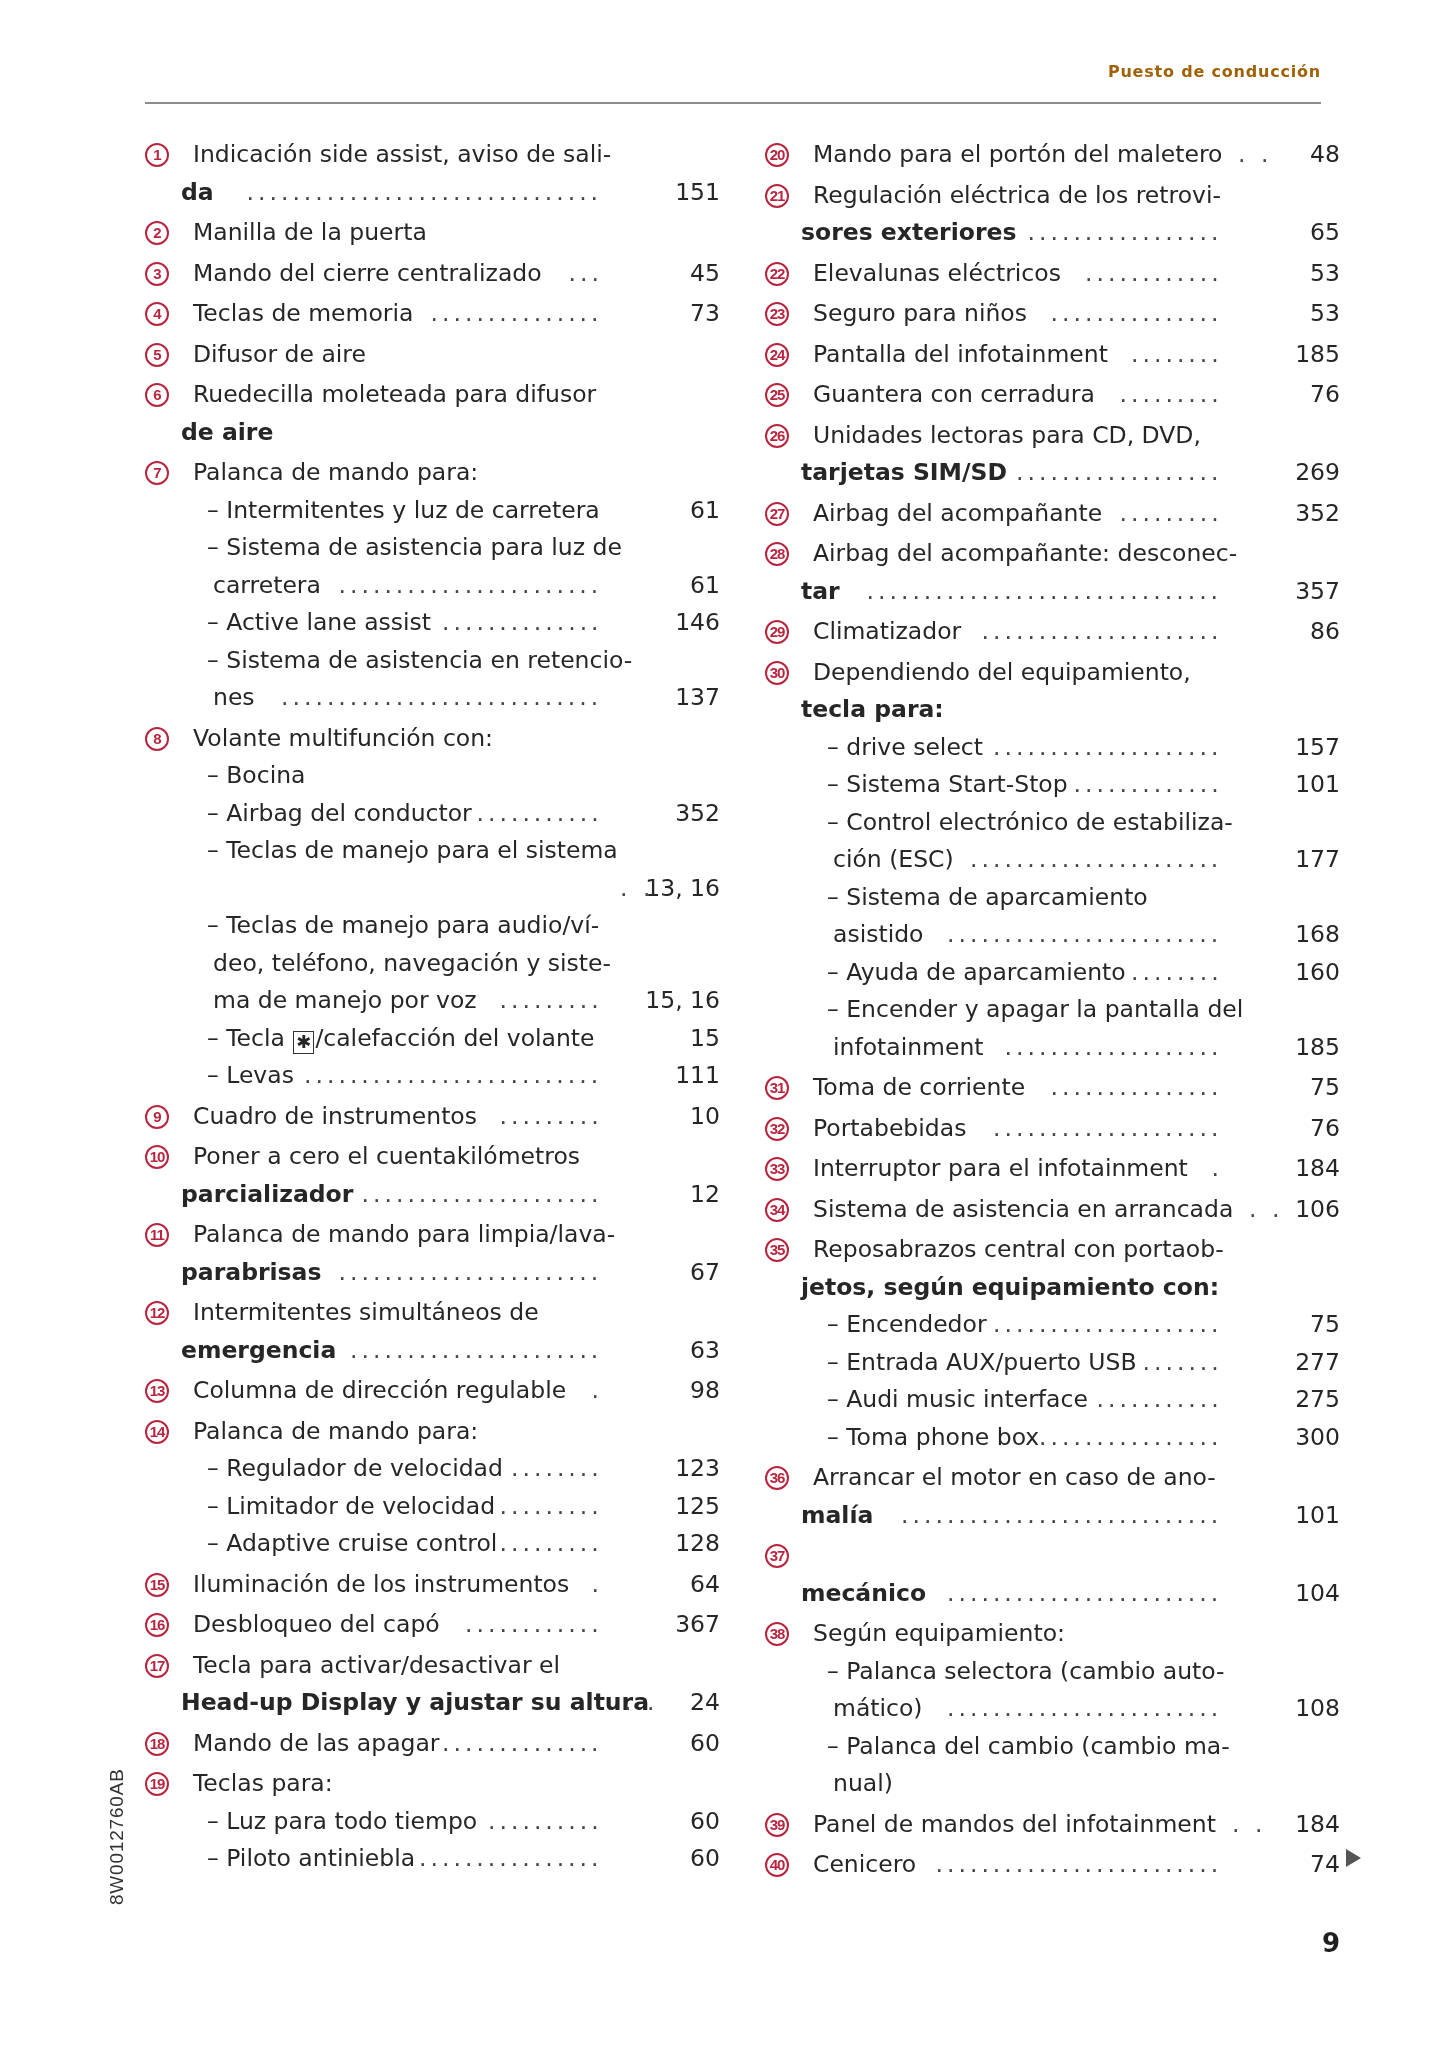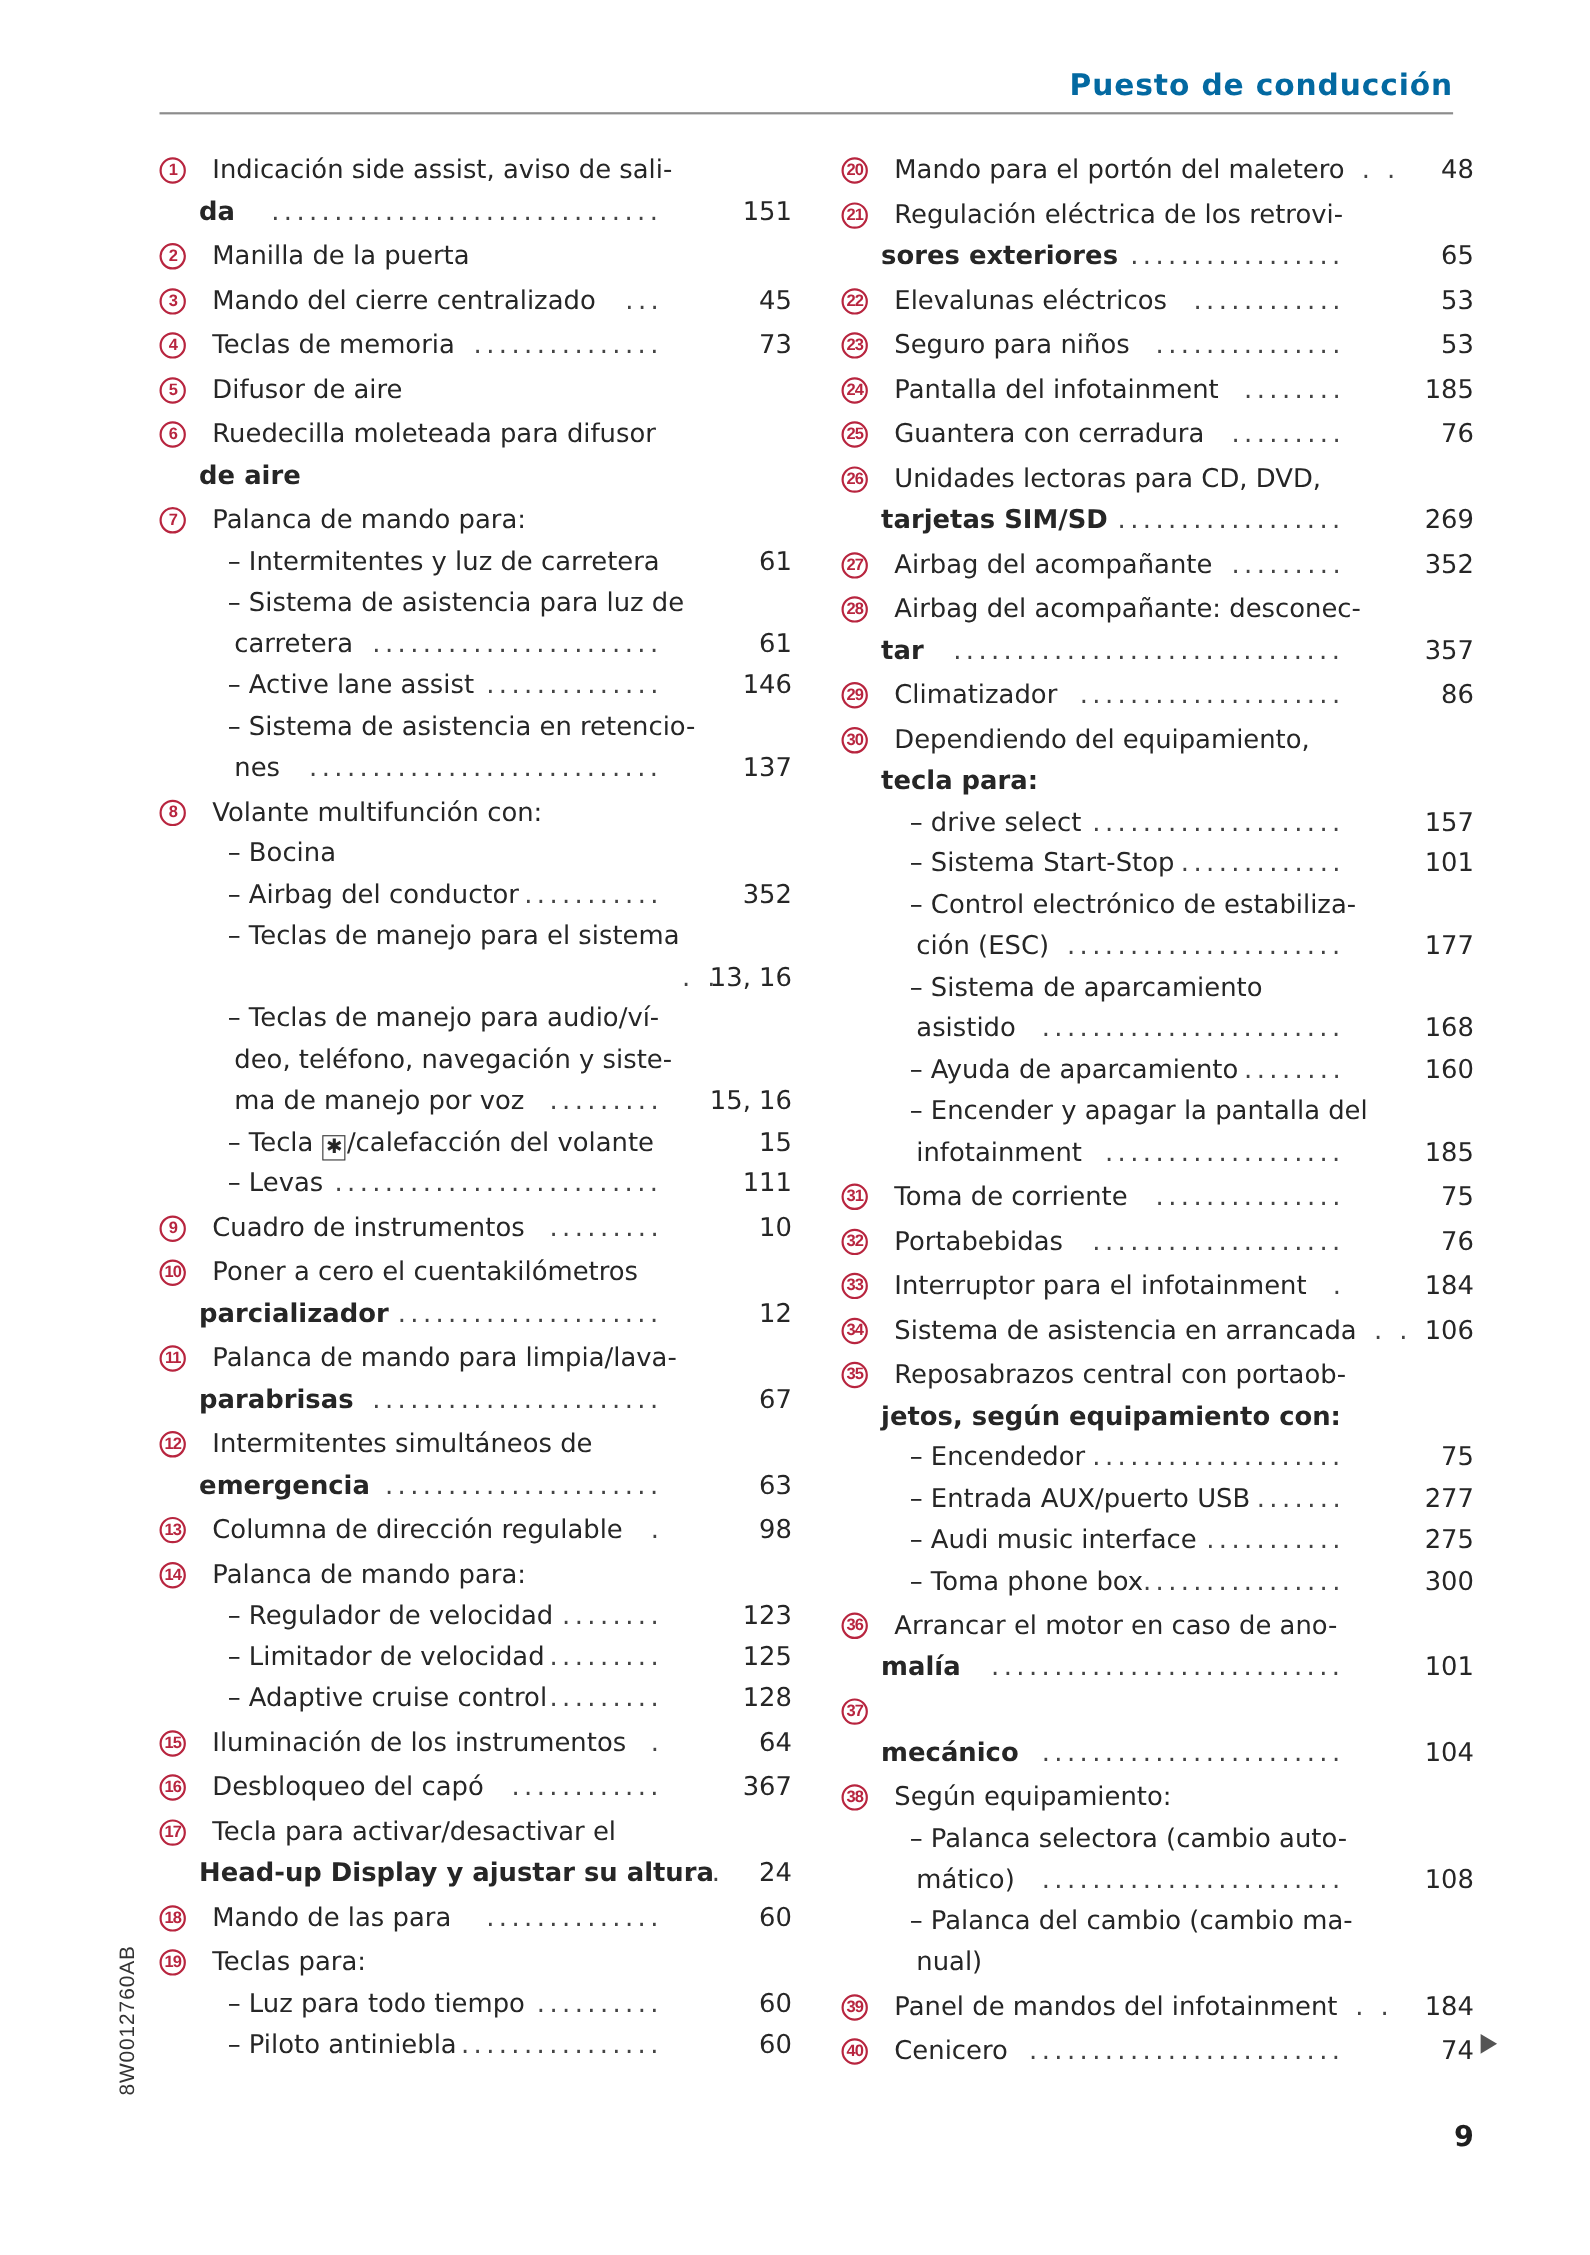--- a/index.html
+++ b/index.html
@@ -1,19 +1,19 @@
 <!DOCTYPE html>
 <html><head>
 <meta charset="utf-8">
 <style>
   html, body { margin:0; padding:0; background:#ffffff; }
   body { width:1445px; height:2050px; position:relative; overflow:hidden;
          font-family:"DejaVu Sans", sans-serif; color:#262626; }
   .header-title { position:absolute; right:124px; top:62px; font-weight:bold;
-                  font-size:27px; letter-spacing:0.8px; color:#0369a1; }
+                  font-size:16px; letter-spacing:0.8px; color:#a16207; }
   .header-rule { position:absolute; left:145px; width:1176px; top:102px; height:2px; background:#8c8c8c; }
   .col { position:absolute; top:136px; }
   .col-left { left:145px; width:575px; }
   .col-right { left:765px; width:575px; }
   .entry { position:relative; margin-bottom:3px; }
   .line { position:relative; height:37.5px; line-height:37.5px; font-size:23.5px; white-space:nowrap; }
   .badge { position:absolute; left:0; top:7px; width:24px; height:24px; border:2.2px solid #b8253f;
            border-radius:50%; box-sizing:border-box; color:#b8253f; font-size:15px; font-weight:bold;
            line-height:20px; text-align:center; letter-spacing:-1px; font-family:"Liberation Sans", sans-serif; }
   .txt { position:absolute; left:48px; }
@@ -250,21 +250,21 @@
       </div>
       <div class="line cont">
         <span class="txt">Head-up Display y ajustar su altura</span>
         <span class="dots" style="left: 479px; letter-spacing: 4px;">. .</span>
         <span class="num">24</span>
       </div>
     </div>
     <div class="entry">
       <div class="line">
         <span class="badge">18</span>
-        <span class="txt">Mando de las para</span>
+        <span class="txt">Mando de las apagar</span>
         <span class="dots" style="left: 297px; letter-spacing: 4px;">..............</span>
         <span class="num">60</span>
       </div>
     </div>
     <div class="entry">
       <div class="line">
         <span class="badge">19</span>
         <span class="txt">Teclas para:</span>
       </div>
       <div class="line sub">

